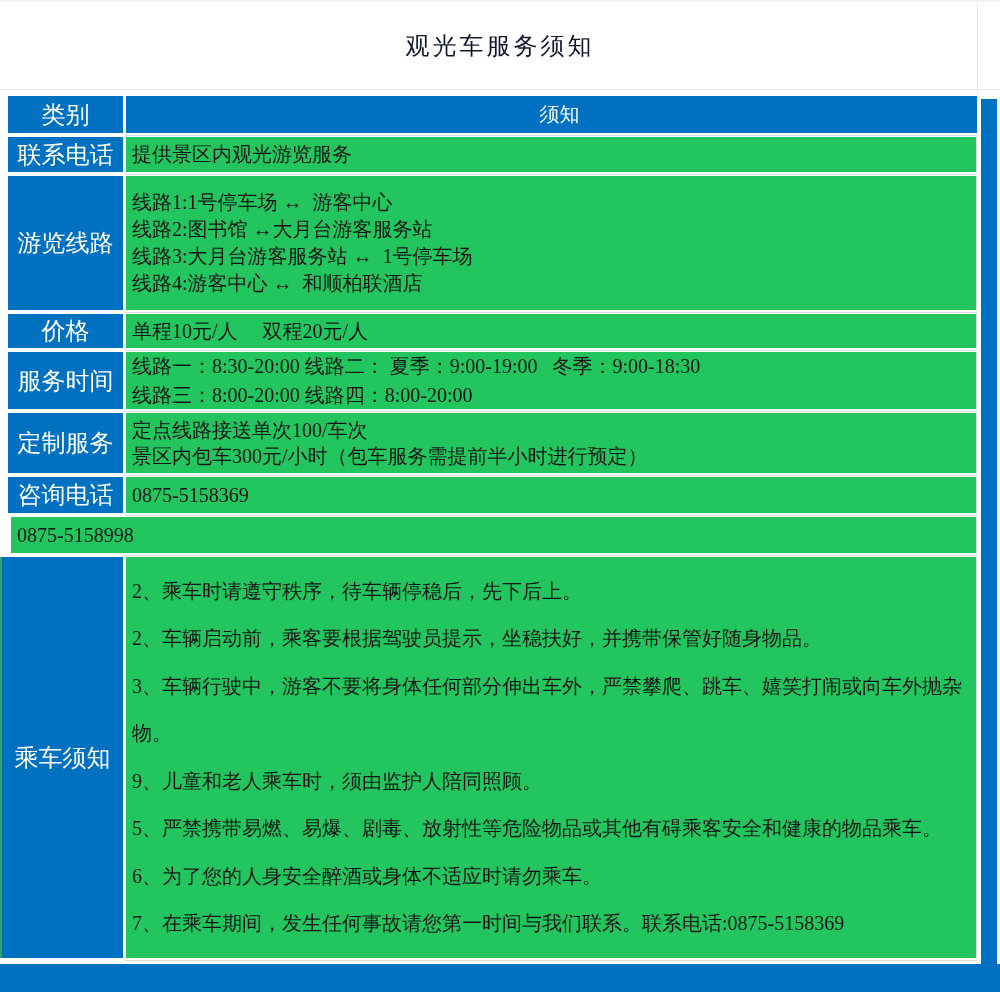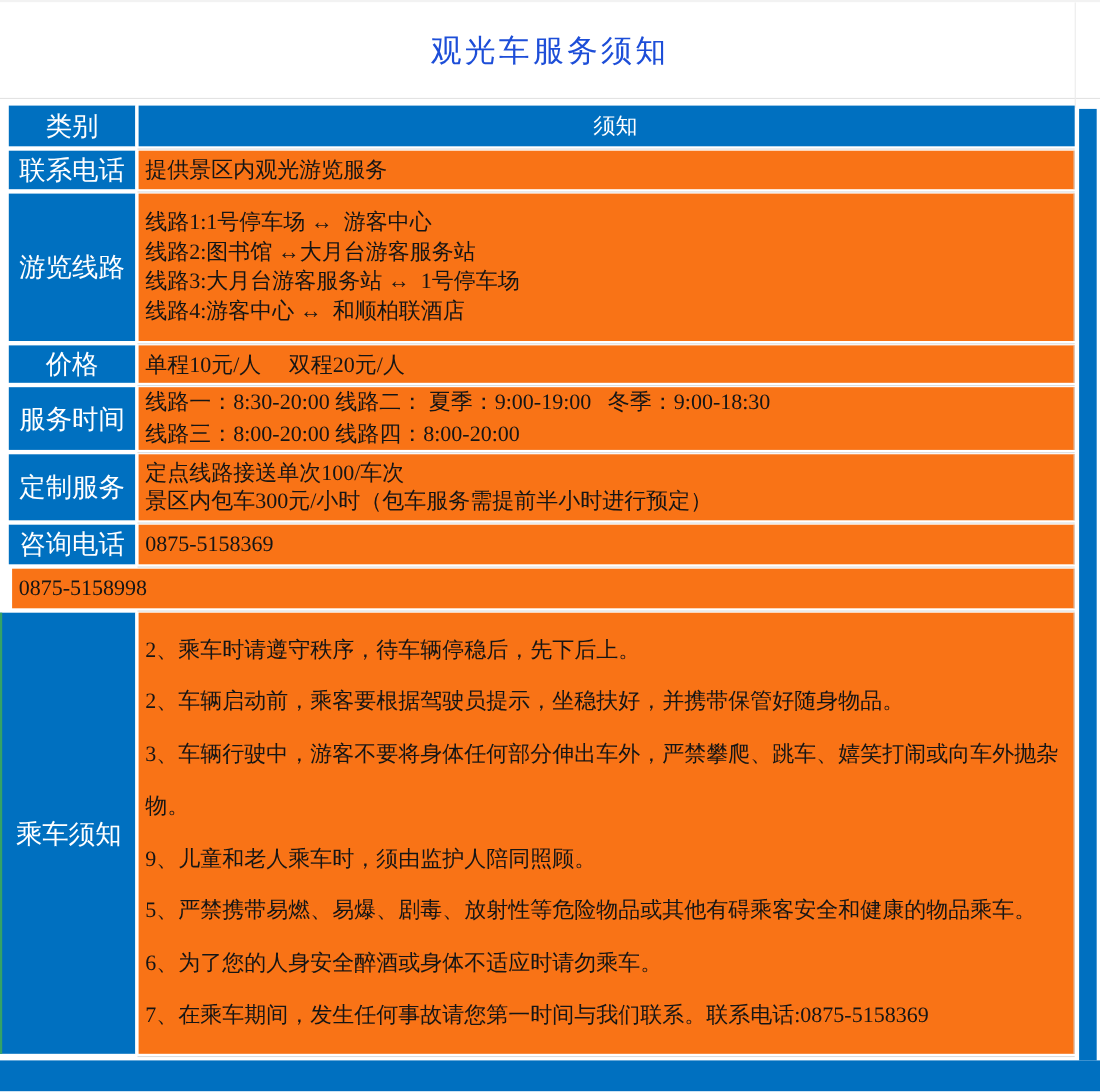--- a/index.html
+++ b/index.html
@@ -6,36 +6,36 @@
   .page {
     position:relative; width:1000px; height:993px; overflow:hidden;
     background:#ffffff;
     font-family:"Liberation Serif","DejaVu Serif",serif;
     border-top:2px solid #f2f2f2; box-sizing:border-box;
   }
   .title-block {
     height:87px; display:flex; align-items:center; justify-content:center;
     border-bottom:1px solid #e3e3e3;
   }
-  .page-title { color:#1d4ed8; font-size:28px; letter-spacing:3px; font-weight:500; }
+  .page-title { color:#0f172a; font-size:24px; letter-spacing:3px; font-weight:500; }
   .table { position:relative; margin-top:6px; width:977px; }
   .row { display:flex; margin-bottom:4px; position:relative; }
   .row::after {
     content:""; position:absolute; left:125px; right:0; bottom:-3px;
     height:1px; background:#dcdcdc;
   }
   .lmargin { width:8px; flex:none; }
   .label-cell {
     width:115px; flex:none; background:#0070C0; color:#ffffff;
     display:flex; align-items:center; justify-content:center;
     font-size:24px; text-align:center;
   }
   .gapcol { width:3px; flex:none; background:#ffffff; }
   .content-cell {
-    flex:1; background:#f97316; color:#151515; font-size:20px;
+    flex:1; background:#22c55e; color:#151515; font-size:20px;
     display:flex; flex-direction:column; justify-content:center;
     padding-left:6px; box-sizing:border-box;
     border-right:1px solid #d9d9d9; white-space:pre-wrap;
   }
   .header-row .content-cell {
     background:#0070C0; color:#ffffff; align-items:center; padding-left:16px;
     border-right:none;
   }
   .lh27 .cline { line-height:27px; }
   .lh28 .cline { line-height:28.5px; }

